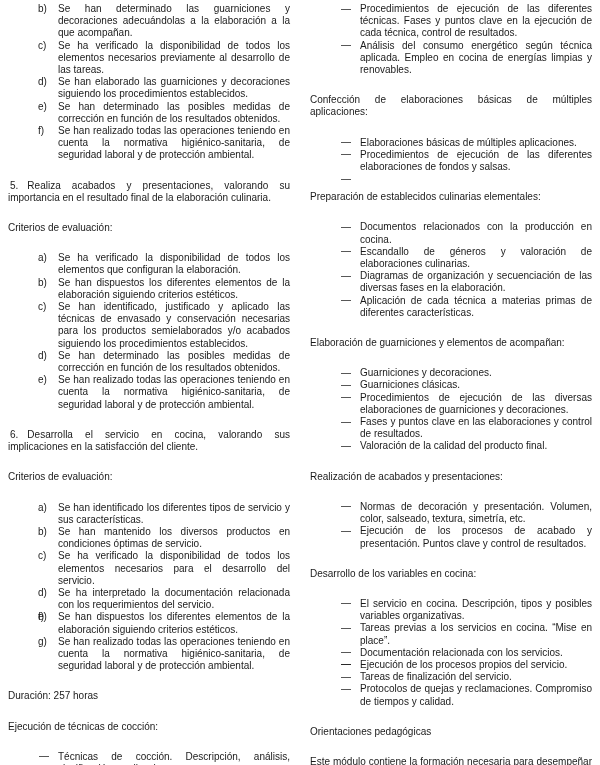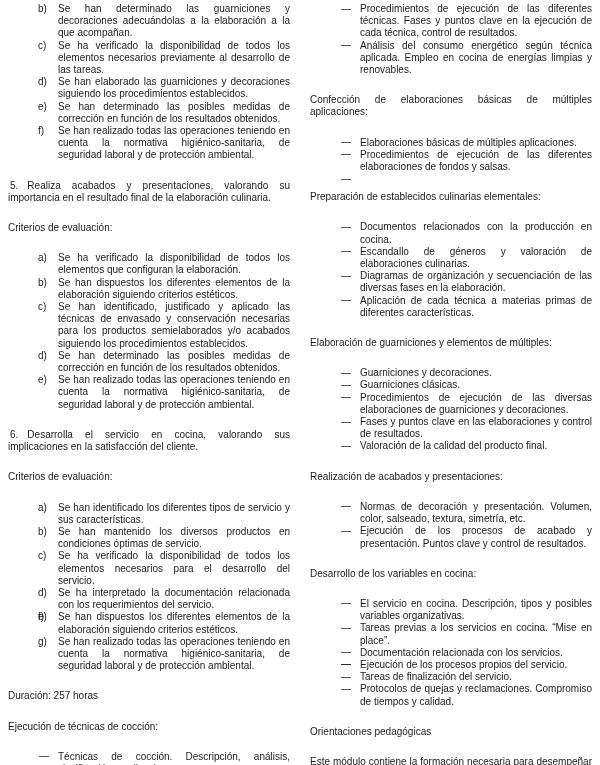--- a/index.html
+++ b/index.html
@@ -62,21 +62,21 @@
       <div class="block dash"><span class="marker">—</span><span class="txt">Análisis del consumo energético según técnica aplicada. Empleo en cocina de energías limpias y renovables.</span></div>
       <div class="block plain"><span class="txt">Confección de elaboraciones básicas de múltiples aplicaciones:</span></div>
       <div class="block dash"><span class="marker">—</span><span class="txt">Elaboraciones básicas de múltiples aplicaciones.</span></div>
       <div class="block dash"><span class="marker">—</span><span class="txt">Procedimientos de ejecución de las diferentes elaboraciones de fondos y salsas.</span></div>
       <div class="block dash"><span class="marker">—</span></div>
       <div class="block plain"><span class="txt">Preparación de establecidos culinarias elementales:</span></div>
       <div class="block dash"><span class="marker">—</span><span class="txt">Documentos relacionados con la producción en cocina.</span></div>
       <div class="block dash"><span class="marker">—</span><span class="txt">Escandallo de géneros y valoración de elaboraciones culinarias.</span></div>
       <div class="block dash"><span class="marker">—</span><span class="txt">Diagramas de organización y secuenciación de las diversas fases en la elaboración.</span></div>
       <div class="block dash"><span class="marker">—</span><span class="txt">Aplicación de cada técnica a materias primas de diferentes características.</span></div>
-      <div class="block plain"><span class="txt">Elaboración de guarniciones y elementos de múltiples:</span></div>
+      <div class="block plain"><span class="txt">Elaboración de guarniciones y elementos de acompañan:</span></div>
       <div class="block dash"><span class="marker">—</span><span class="txt">Guarniciones y decoraciones.</span></div>
       <div class="block dash"><span class="marker">—</span><span class="txt">Guarniciones clásicas.</span></div>
       <div class="block dash"><span class="marker">—</span><span class="txt">Procedimientos de ejecución de las diversas elaboraciones de guarniciones y decoraciones.</span></div>
       <div class="block dash"><span class="marker">—</span><span class="txt">Fases y puntos clave en las elaboraciones y control de resultados.</span></div>
       <div class="block dash"><span class="marker">—</span><span class="txt">Valoración de la calidad del producto final.</span></div>
       <div class="block plain"><span class="txt">Realización de acabados y presentaciones:</span></div>
       <div class="block dash"><span class="marker">—</span><span class="txt">Normas de decoración y presentación. Volumen, color, salseado, textura, simetría, etc.</span></div>
       <div class="block dash"><span class="marker">—</span><span class="txt">Ejecución de los procesos de acabado y presentación. Puntos clave y control de resultados.</span></div>
       <div class="block plain"><span class="txt">Desarrollo de los variables en cocina:</span></div>
       <div class="block dash"><span class="marker">—</span><span class="txt">El servicio en cocina. Descripción, tipos y posibles variables organizativas.</span></div>

